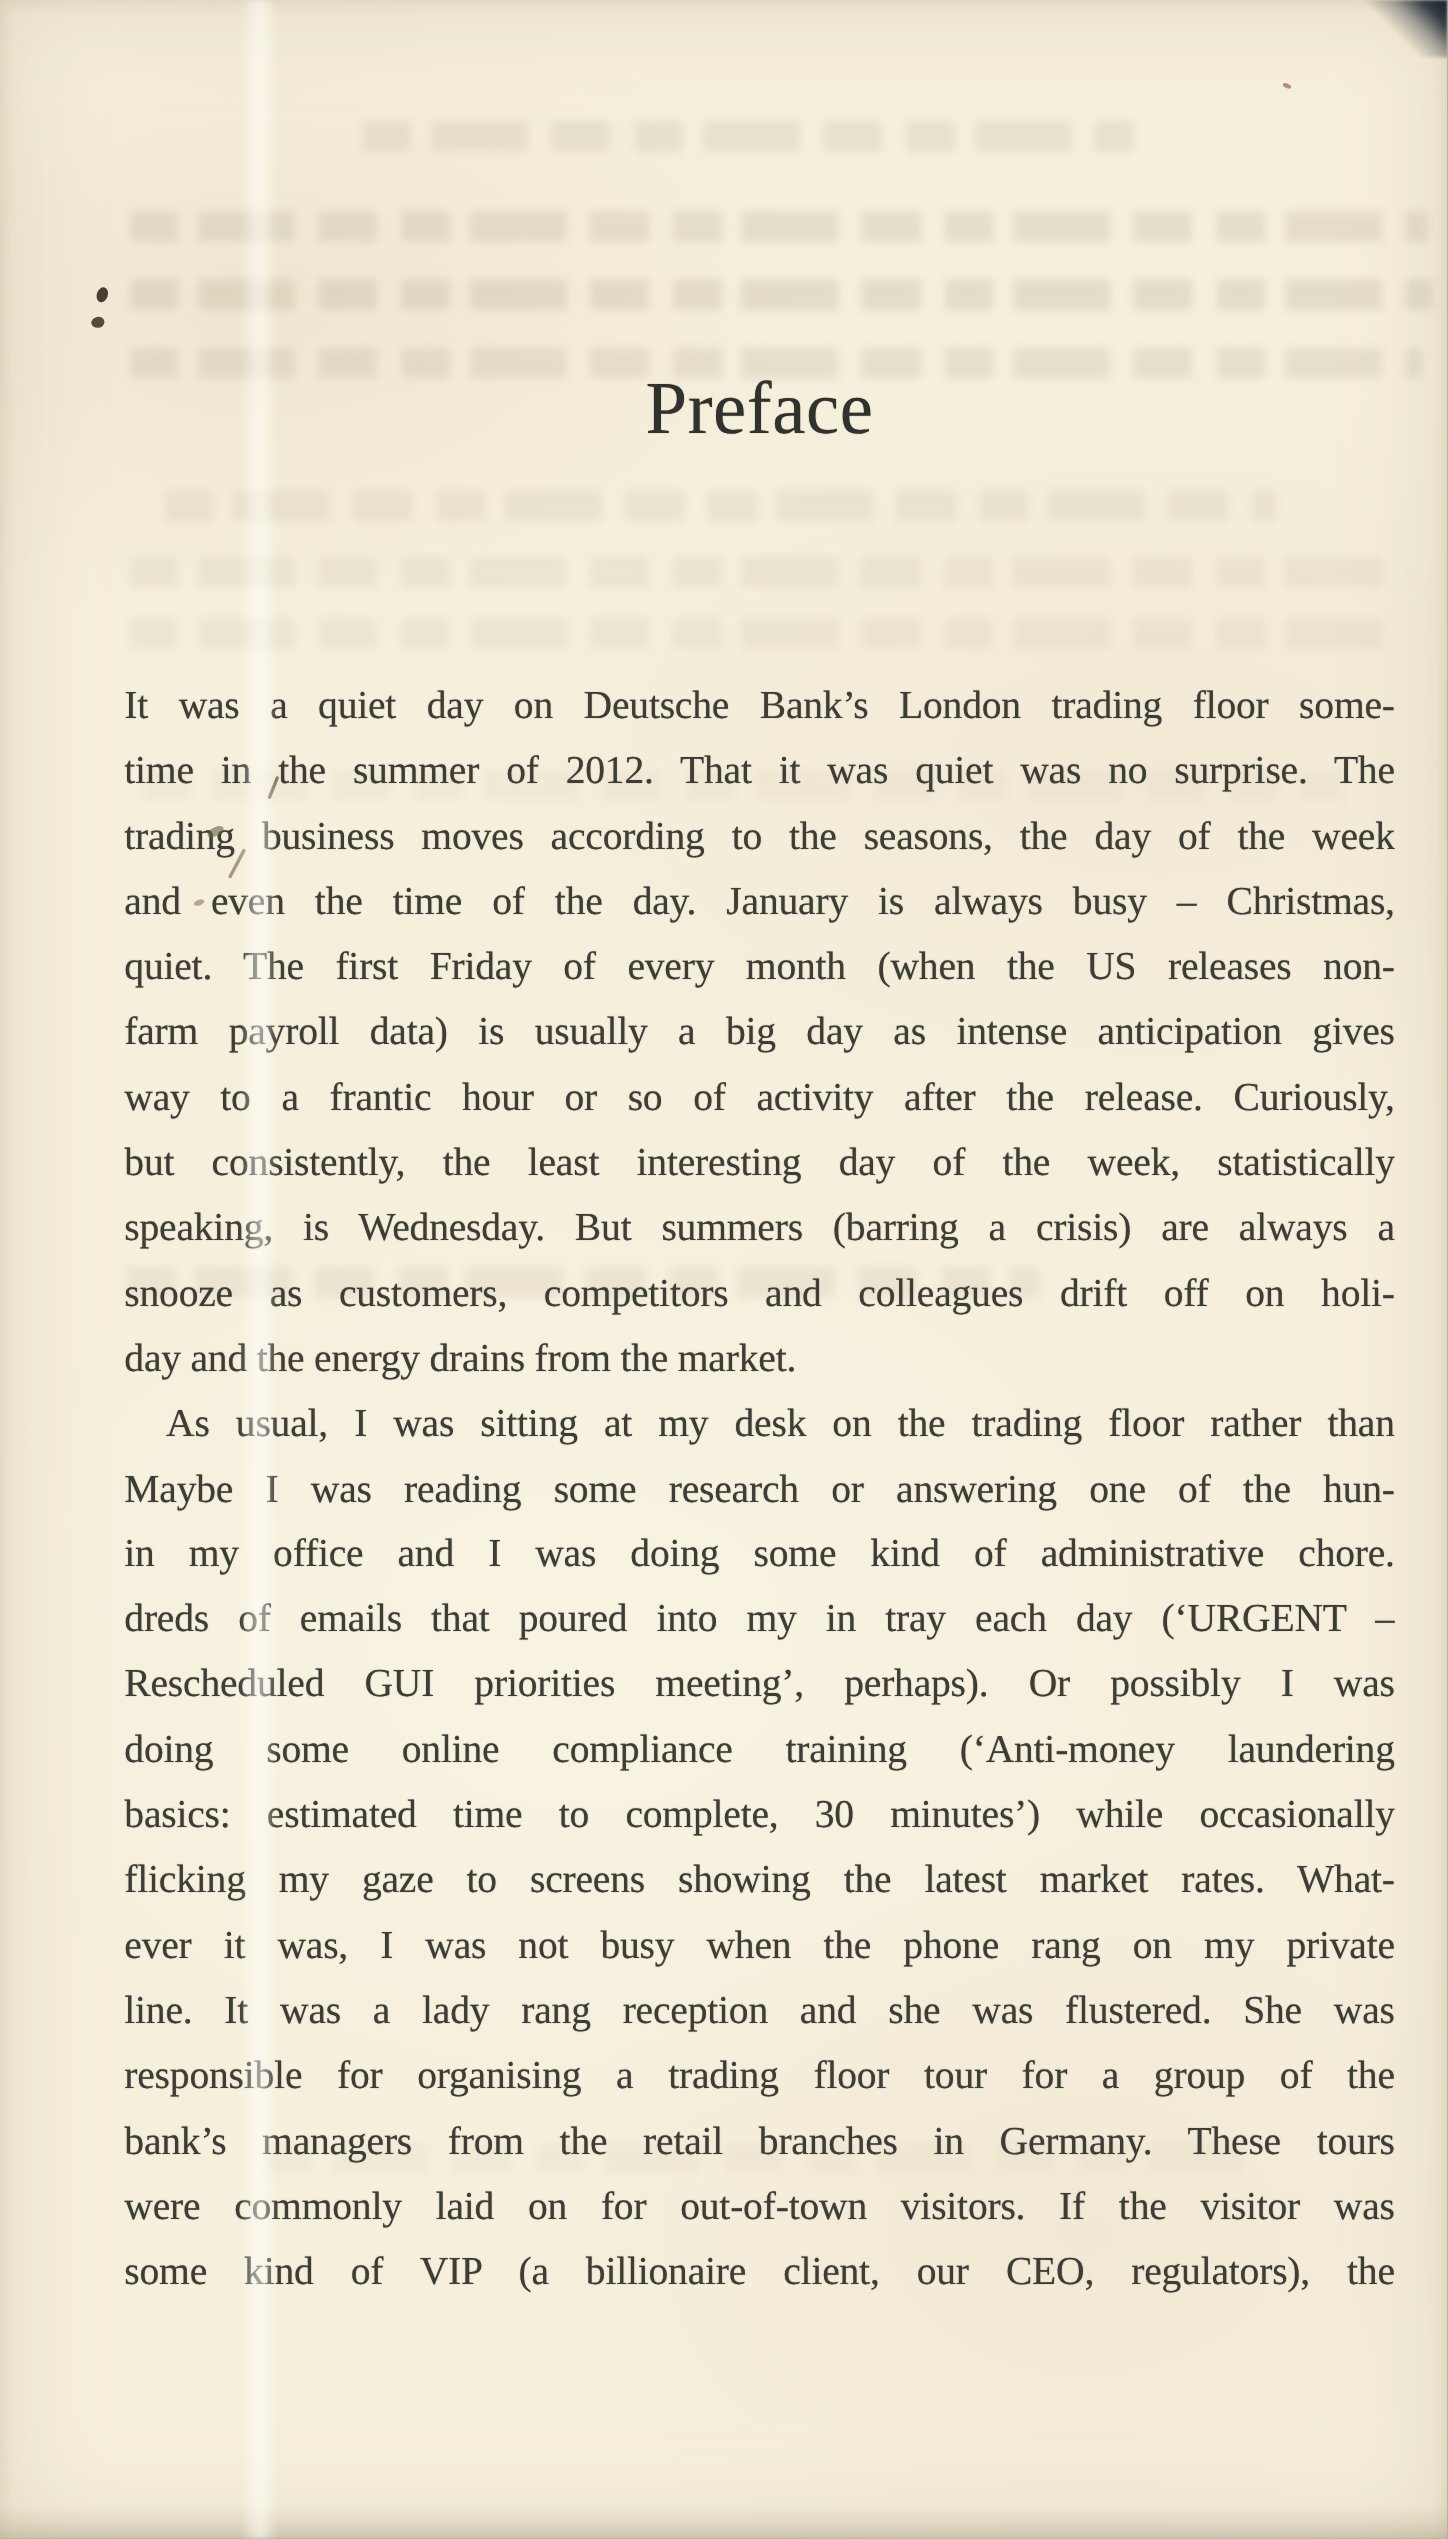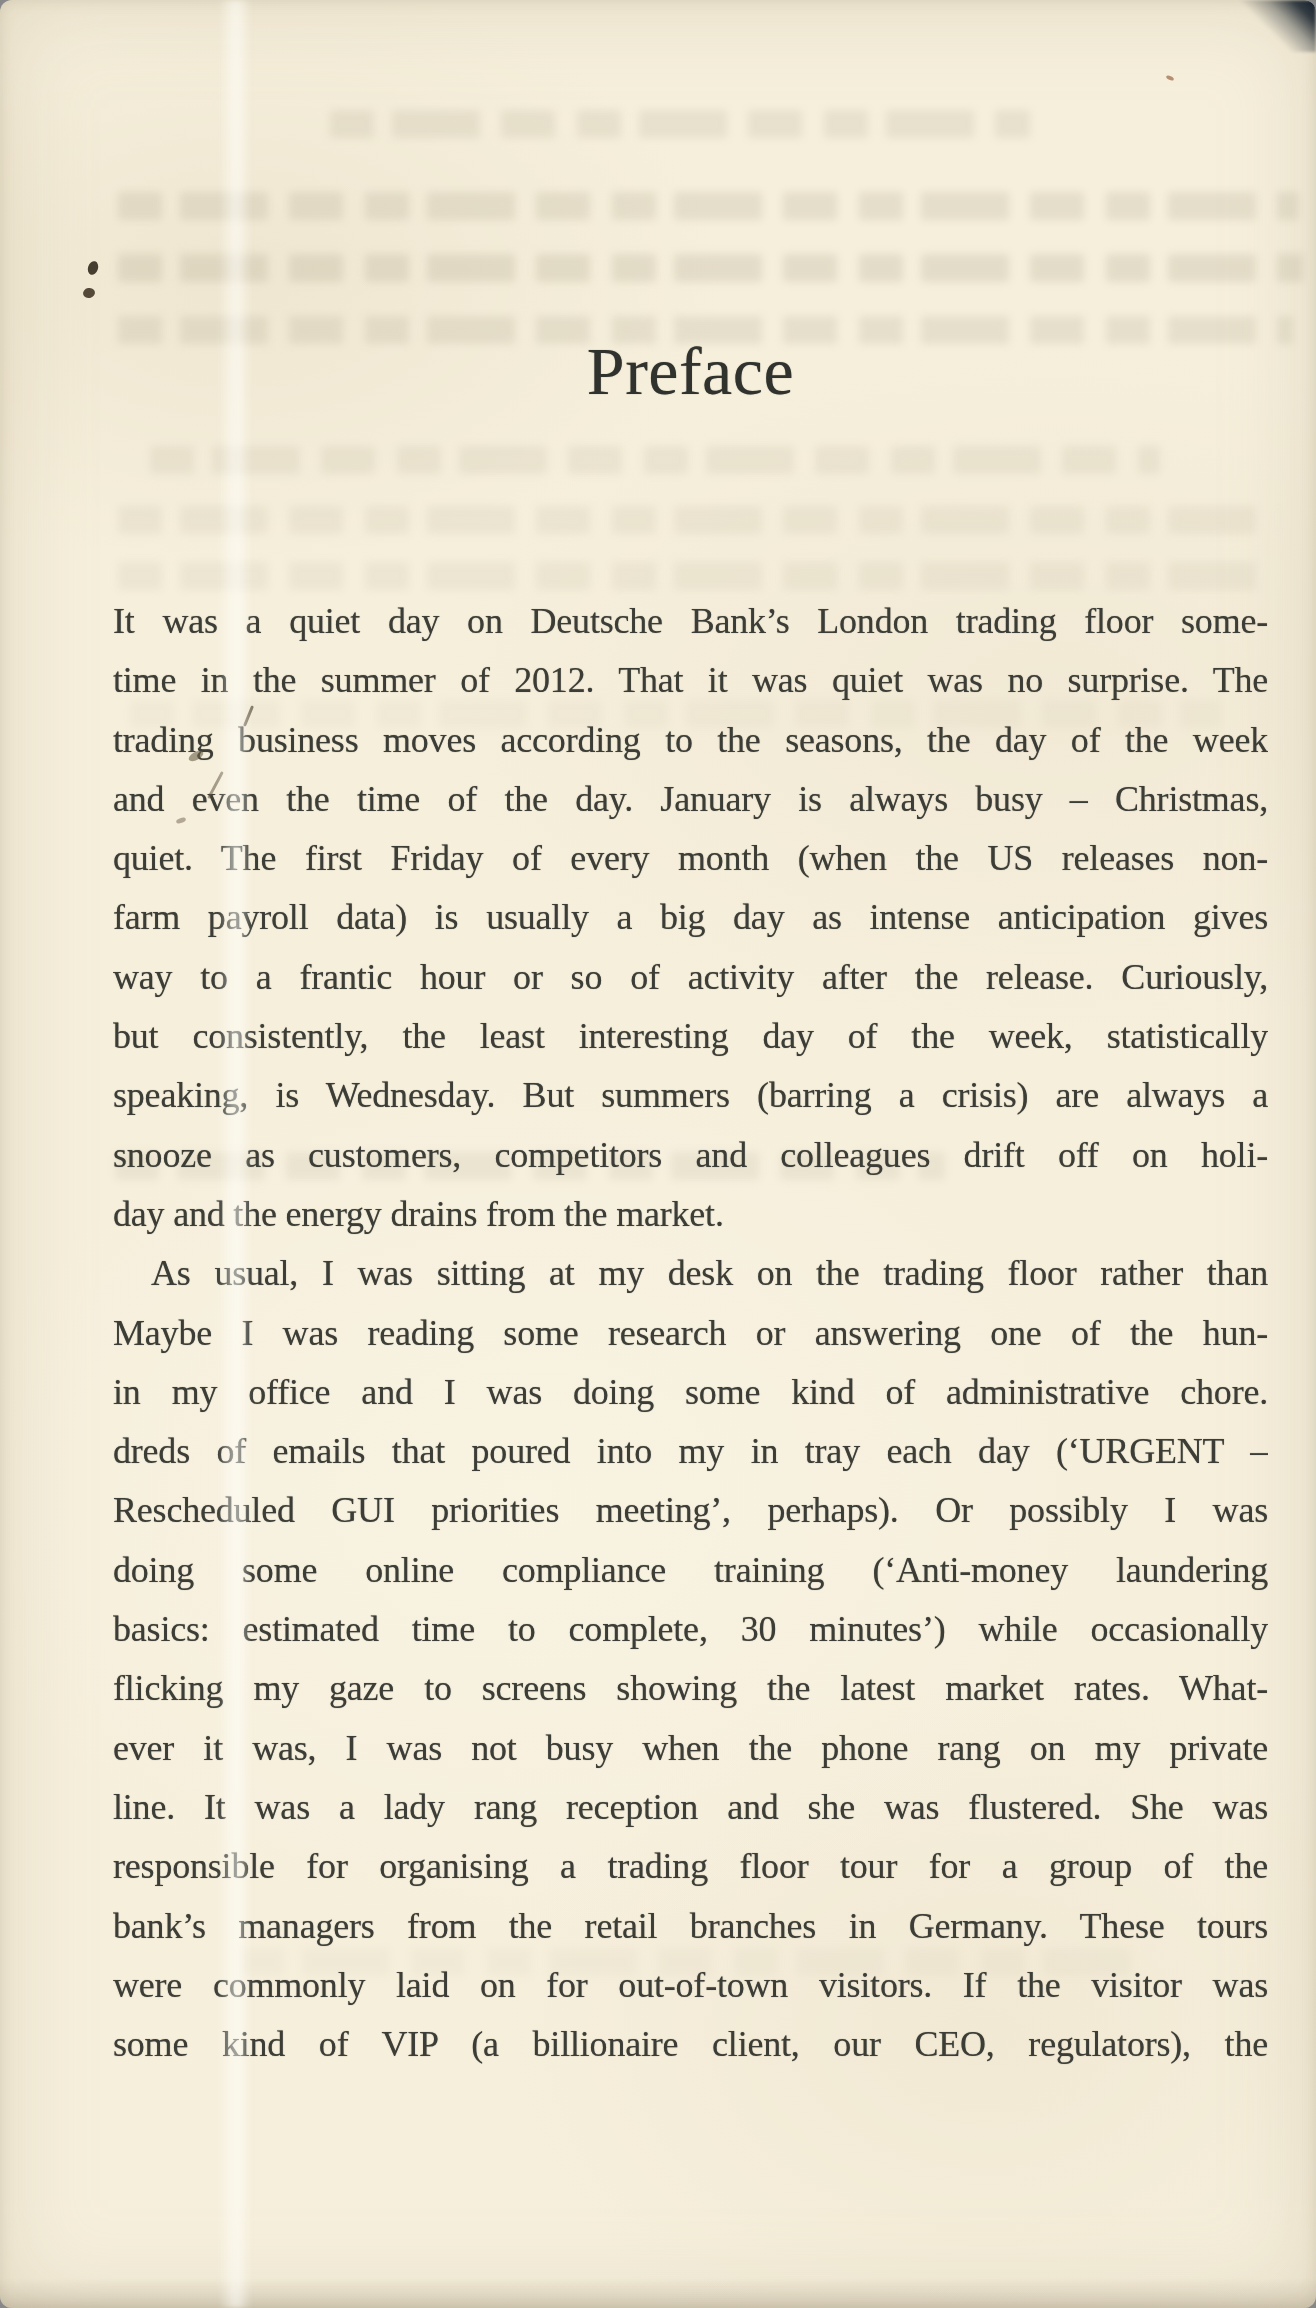--- a/index.html
+++ b/index.html
@@ -9,37 +9,36 @@
     margin:0 auto;
     overflow:hidden;
     background-color:#f6efdc;
     background-image:
       radial-gradient(ellipse 700px 420px at 18% 12%, rgba(233,223,199,.55), rgba(233,223,199,0) 70%),
       radial-gradient(ellipse 900px 500px at 80% 30%, rgba(236,227,204,.45), rgba(236,227,204,0) 70%),
       radial-gradient(ellipse 800px 600px at 40% 65%, rgba(250,245,230,.6), rgba(250,245,230,0) 75%),
       radial-gradient(ellipse 700px 500px at 75% 88%, rgba(234,224,199,.4), rgba(234,224,199,0) 70%);
     box-shadow: inset 0 0 90px rgba(186,172,140,.35), inset 0 0 14px rgba(150,138,110,.25);
     font-family:"Liberation Serif","DejaVu Serif",serif;
-    border-radius:12px;
   }
   
   .title{
     position:absolute;left:113px;width:1155px;top:334px;
     text-align:center;font-size:68px;line-height:1.1;
     color:#30322d;letter-spacing:.5px;
     text-shadow:0 0 1px rgba(52,54,48,.55);
   }
   .subtitle{
     position:absolute;left:113px;width:1155px;top:472px;
     text-align:center;font-size:43px;line-height:1.15;
     color:#33352f;letter-spacing:.3px;
     text-shadow:0 0 1px rgba(52,54,48,.5);
   }
   .textblock{
-    position:absolute;left:113px;top:592px;width:1155px;
+    position:absolute;left:113px;top:612px;width:1155px;
     font-size:36px;line-height:59.3px;color:#3b3d36;
     letter-spacing:-0.2px;
     text-shadow:0 0 1px rgba(56,58,50,.6);
     z-index:3;
   }
   .line{
     height:59.3px;overflow:hidden;white-space:nowrap;
     text-align:justify;text-align-last:justify;
   }
   .line.no-stretch{text-align-last:left;}

